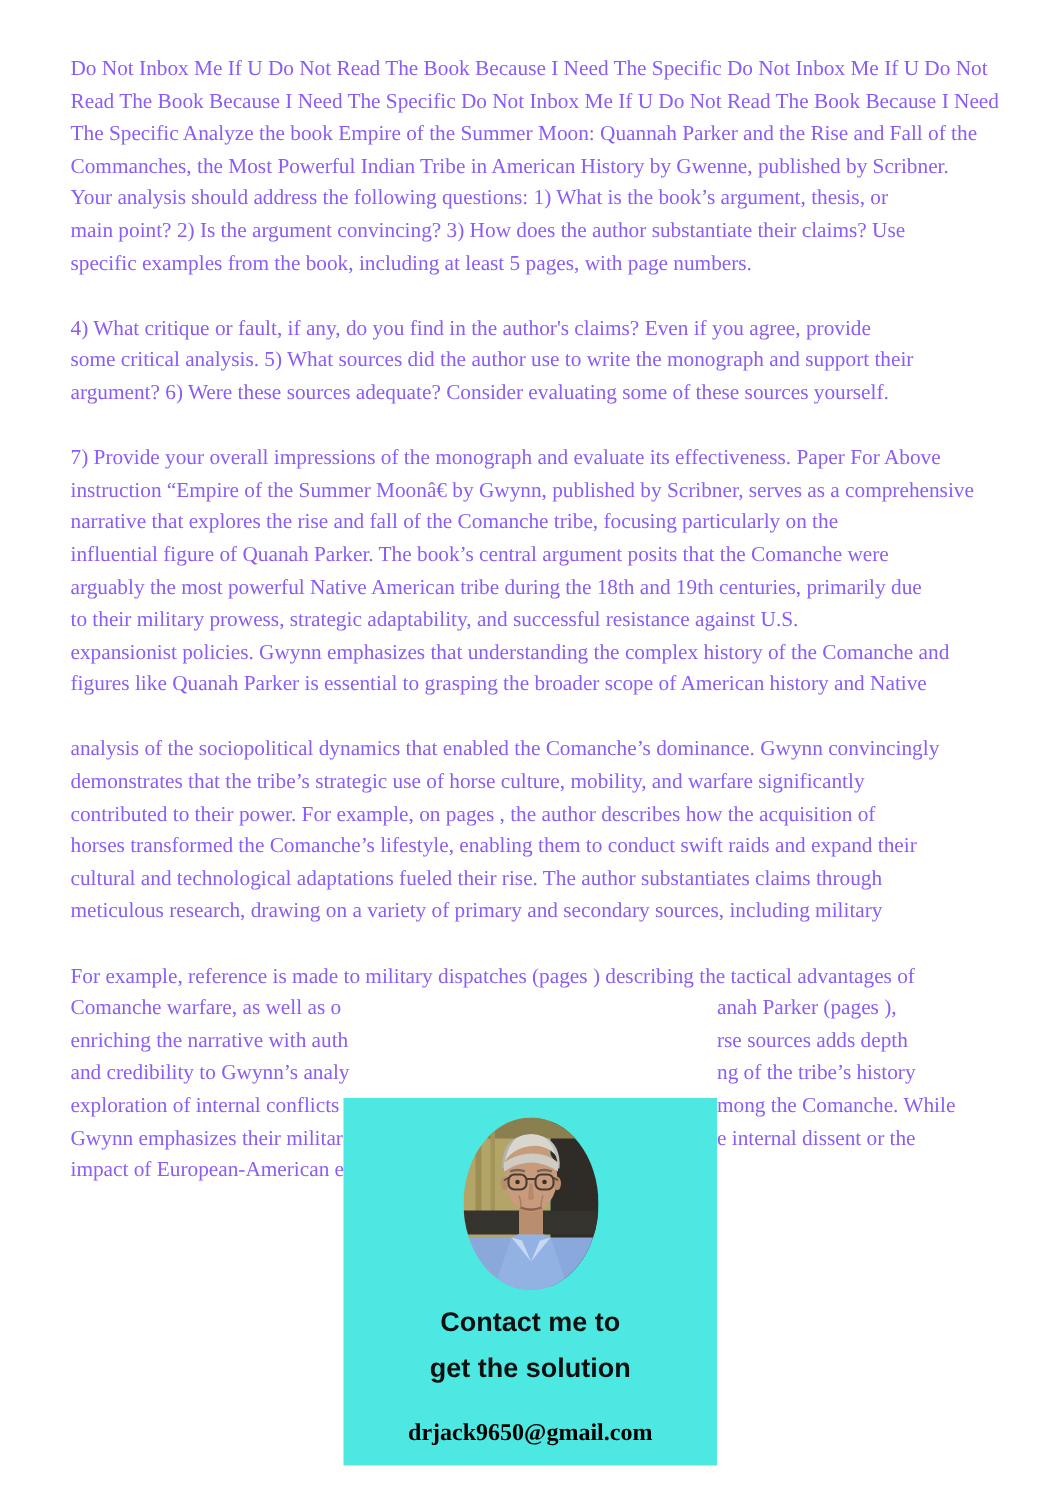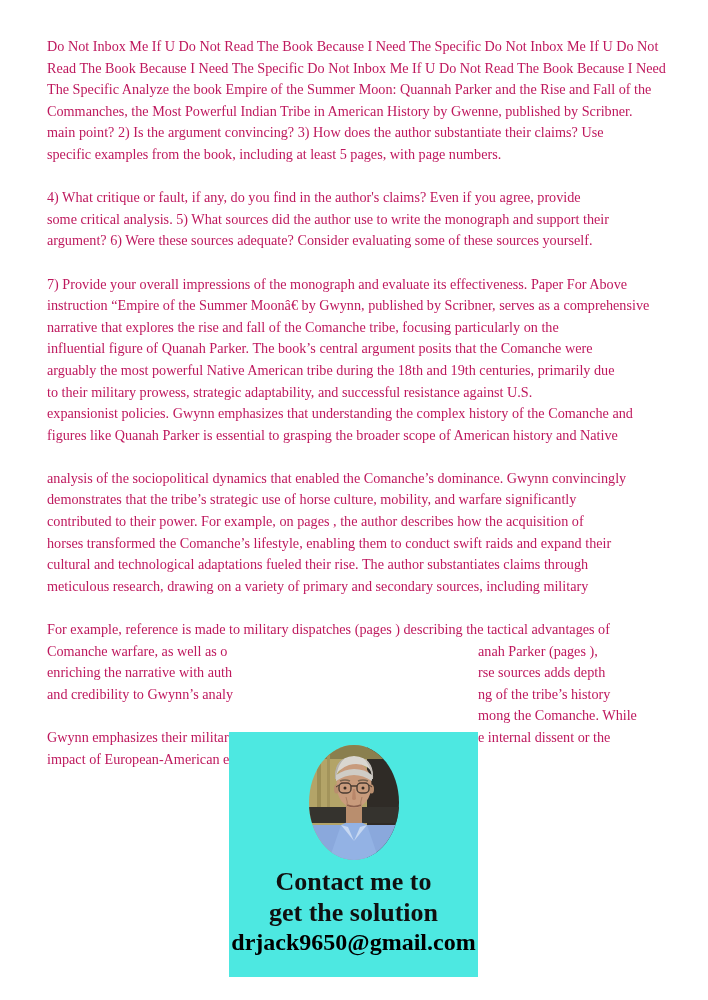--- a/index.html
+++ b/index.html
@@ -10,21 +10,21 @@
     background: #ffffff;
     overflow: hidden;
   }
   .doc {
     position: absolute;
     left: 47px;
     top: 36px;
     width: 630px;
     font-family: "Liberation Serif", serif;
     font-size: 14.2px;
-    color: #be185d;
+    color: #8b5cf6;
   }
   .para { margin: 0 0 21.6px 0; }
   .line {
     position: relative;
     height: 21.6px;
     line-height: 21.6px;
     white-space: nowrap;
   }
   .frag-right {
     position: absolute;
@@ -38,47 +38,48 @@
     top: 732px;
     width: 249px;
     height: 245px;
     background: #4de8e1;
     z-index: 5;
     text-align: center;
   }
   .photo-wrap { margin-top: 13px; height: 115px; }
   .captions {
     margin-top: 6px;
-    font-family: Liberation Serif, serif;
+    font-family: Liberation Sans, sans-serif;
     font-weight: bold;
-    font-size: 26px;
+    font-size: 18px;
     line-height: 31px;
     color: #101010;
     letter-spacing: 0px;
   }
   .email {
-    margin-top: 0;
+    margin-top: 14px;
     font-family: "Liberation Serif", serif;
     font-weight: bold;
-    font-size: 24px;
+    font-size: 16px;
     line-height: 28px;
     color: #000000;
   }
 </style>
 </head>
 <body>
 
 <div class="page">
 
   <div class="doc" id="doc-text">
       <div class="para">
         <div class="line">Do Not Inbox Me If U Do Not Read The Book Because I Need The Specific Do Not Inbox Me If U Do Not</div>
         <div class="line">Read The Book Because I Need The Specific Do Not Inbox Me If U Do Not Read The Book Because I Need</div>
         <div class="line">The Specific Analyze the book Empire of the Summer Moon: Quannah Parker and the Rise and Fall of the</div>
         <div class="line">Commanches, the Most Powerful Indian Tribe in American History by Gwenne, published by Scribner.</div>
+        <div class="line">Your analysis should address the following questions: 1) What is the book’s argument, thesis, or</div>
         <div class="line">main point? 2) Is the argument convincing? 3) How does the author substantiate their claims? Use</div>
         <div class="line">specific examples from the book, including at least 5 pages, with page numbers.</div>
       </div>
       <div class="para">
         <div class="line">4) What critique or fault, if any, do you find in the author's claims? Even if you agree, provide</div>
         <div class="line">some critical analysis. 5) What sources did the author use to write the monograph and support their</div>
         <div class="line">argument? 6) Were these sources adequate? Consider evaluating some of these sources yourself.</div>
       </div>
       <div class="para">
         <div class="line">7) Provide your overall impressions of the monograph and evaluate its effectiveness. Paper For Above</div>
@@ -96,21 +97,21 @@
         <div class="line">contributed to their power. For example, on pages , the author describes how the acquisition of</div>
         <div class="line">horses transformed the Comanche’s lifestyle, enabling them to conduct swift raids and expand their</div>
         <div class="line">cultural and technological adaptations fueled their rise. The author substantiates claims through</div>
         <div class="line">meticulous research, drawing on a variety of primary and secondary sources, including military</div>
       </div>
       <div class="para">
         <div class="line">For example, reference is made to military dispatches (pages ) describing the tactical advantages of</div>
         <div class="line"><span>Comanche warfare, as well as o</span><span class="frag-right">anah Parker (pages ),</span></div>
         <div class="line"><span>enriching the narrative with auth</span><span class="frag-right">rse sources adds depth</span></div>
         <div class="line"><span>and credibility to Gwynn’s analy</span><span class="frag-right">ng of the tribe’s history</span></div>
-        <div class="line"><span class="frag-right">mong the Comanche. While</span></div>
+        <div class="line"><span>exploration of internal conflicts</span><span class="frag-right">mong the Comanche. While</span></div>
         <div class="line"><span>Gwynn emphasizes their militar</span><span class="frag-right">e internal dissent or the</span></div>
         <div class="line"><span>impact of European-American e</span><span class="frag-right"></span></div>
       </div>
     </div>
 
   <div class="overlay">
     <div class="photo-wrap">
       <svg width="90" height="115" viewBox="0 0 90 115">
         <defs>
           <clipPath id="ovalClip">

